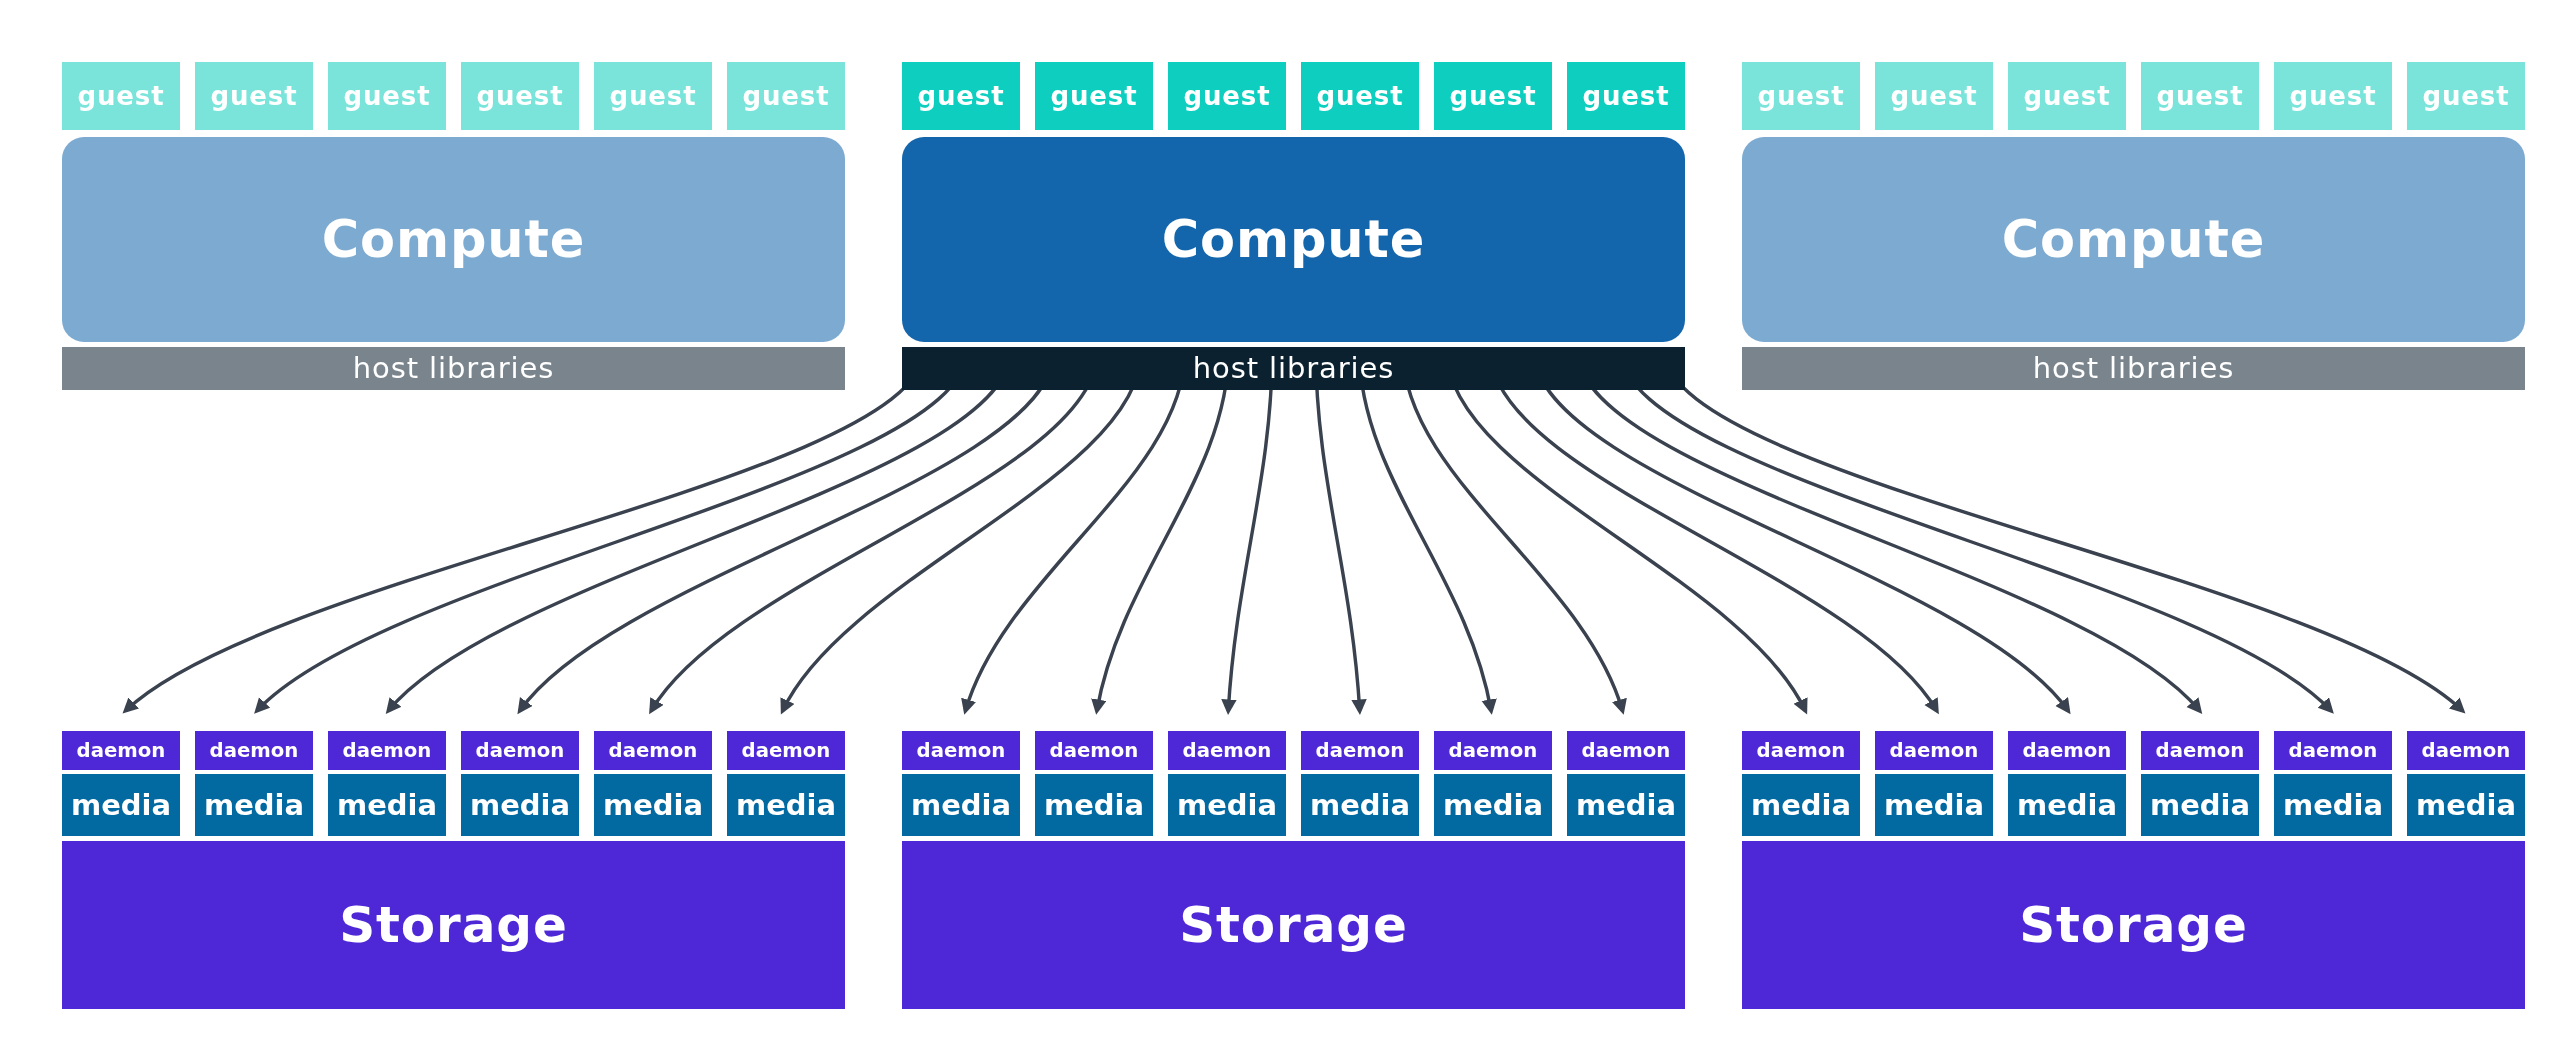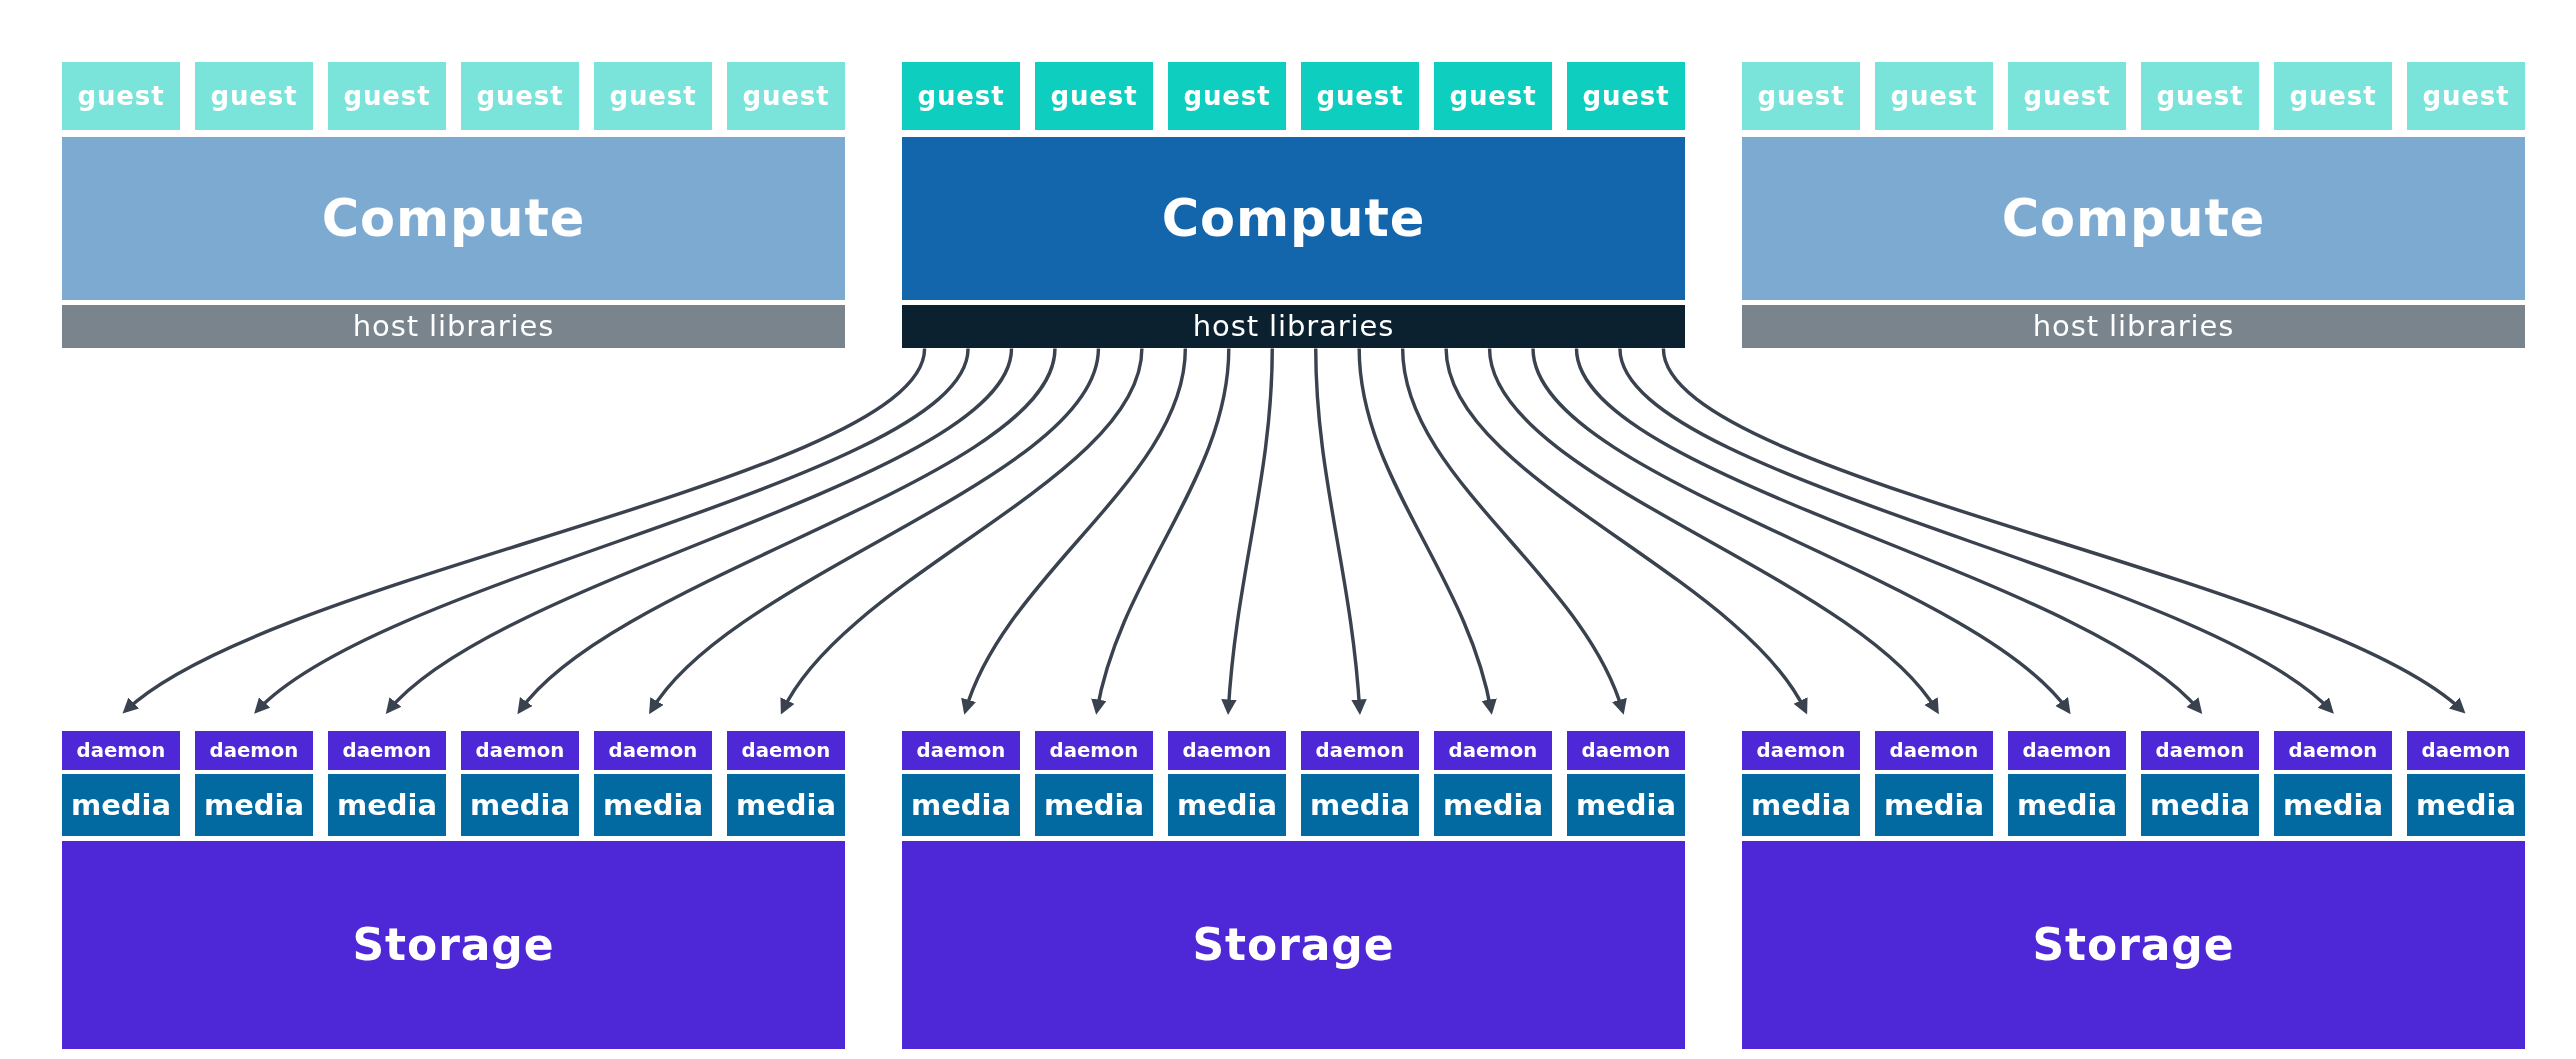--- a/index.html
+++ b/index.html
@@ -41,30 +41,31 @@
   .compute-node.faded { opacity:0.55; }
 
   .guest-cells { height:68px; margin-bottom:6.8px; }
   .guest-cells .cell {
     background:var(--guest);
     font-size:26px;
     font-weight:700;
     letter-spacing:0.9px;
   }
   .compute-block {
-    height:163px;
+    height:205px;
     margin-bottom:5.1px;
     background:var(--compute);
     display:flex;
     align-items:center;
     justify-content:center;
     color:#ffffff;
     font-size:51px;
     font-weight:700;
     letter-spacing:0.9px;
+    border-radius:22px;
   }
   .host-bar {
     height:43px;
     background:var(--host);
     display:flex;
     align-items:center;
     justify-content:center;
     color:#ffffff;
     font-size:29px;
     font-weight:400;
@@ -78,27 +79,27 @@
     font-size:19.7px;
     font-weight:700;
   }
   .media-cells { height:62px; margin-bottom:4.3px; }
   .media-cells .cell {
     background:#0369a1;
     font-size:29px;
     font-weight:700;
   }
   .storage-block {
-    height:208px;
+    height:168px;
     background:#4E27D6;
     display:flex;
     align-items:center;
     justify-content:center;
     color:#ffffff;
-    font-size:44px;
+    font-size:50px;
     font-weight:700;
     letter-spacing:0.9px;
   }
 
   .arrow-layer {
     position:absolute;
     top:0; left:0;
     width:2576px;
     height:1060px;
     pointer-events:none;

